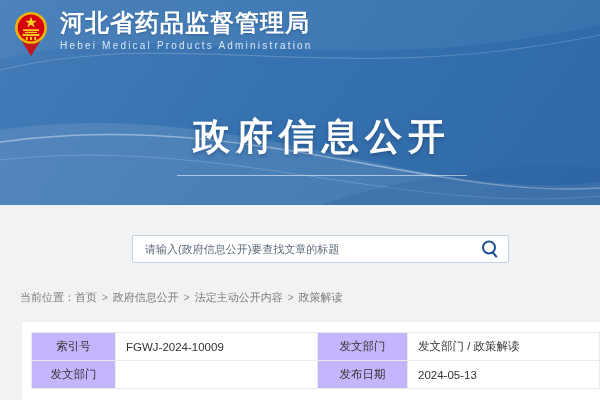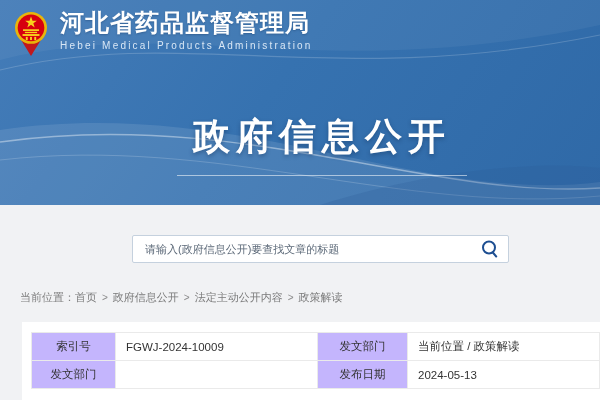--- a/index.html
+++ b/index.html
@@ -112,21 +112,21 @@
           <col class="c1">
           <col class="c2">
           <col class="c3">
           <col class="c4">
         </colgroup>
       <tbody>
           <tr>
         <th>索引号</th>
         <td>FGWJ-2024-10009</td>
         <th>发文部门</th>
-        <td>当前位置 / 政策解读</td>
+        <td>发文部门 / 政策解读</td>
       </tr>
       <tr>
         <th>发文部门</th>
         <td></td>
         <th>发布日期</th>
         <td>2024-05-13</td>
       </tr>
     </tbody>
       </table>
   </div>

